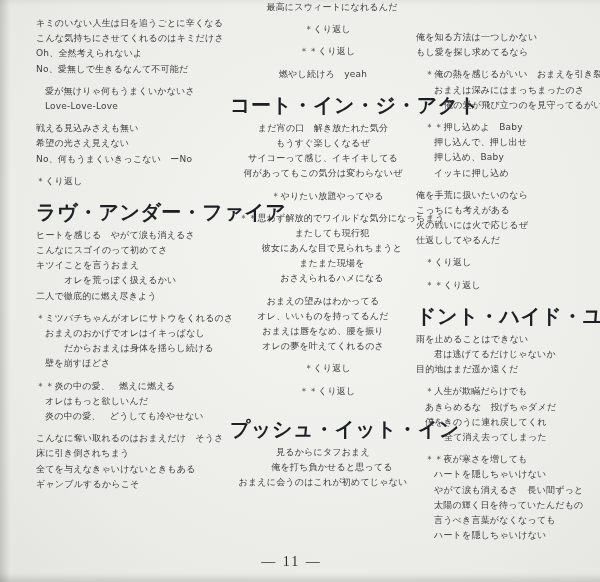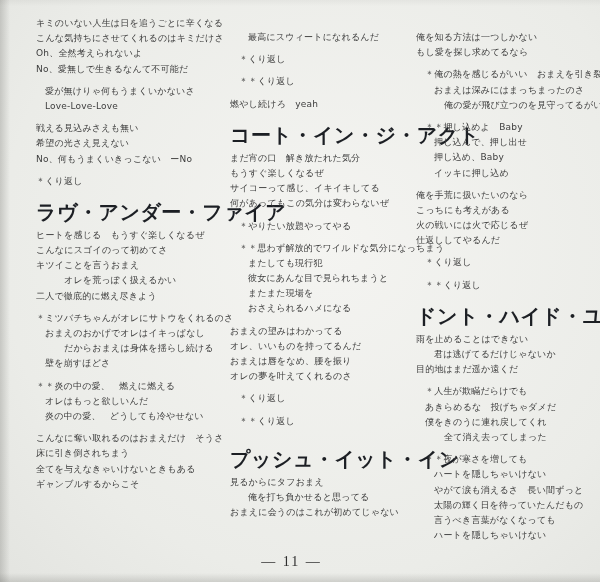--- a/index.html
+++ b/index.html
@@ -13,21 +13,21 @@
       radial-gradient(ellipse at 55% 42%, #f4f4f1 0%, #ebece8 70%, #e3e4e0 100%);
     color:#3d3d3d;
     position:relative;
   }
   .columns{
     position:absolute;left:36px;top:0;right:4px;
     display:flex;align-items:flex-start;
   }
   .col{flex:0 0 auto;}
   .col1{width:194px;padding-top:16px;}
-  .col2{width:186px;padding-top:30px;}
+  .col2{width:186px;text-align:center;}
   .col3{width:178px;padding-top:30px;}
   .line{
     font-size:9px;line-height:15.2px;height:15.2px;
     letter-spacing:0.2px;white-space:nowrap;color:#3d3d3d;
   }
   .gap{height:7px;}
   .ind0{padding-left:0;}
   .ind1{padding-left:9px;}
   .ind2{padding-left:18px;}
   .ind3{padding-left:28px;}
@@ -56,21 +56,21 @@
       <div class="line ind1">愛が無けりゃ何もうまくいかないさ</div>
       <div class="line ind1">Love-Love-Love</div>
       <div class="gap"></div>
       <div class="line ind0">戦える見込みさえも無い</div>
       <div class="line ind0">希望の光さえ見えない</div>
       <div class="line ind0">No、何もうまくいきっこない　ーNo</div>
       <div class="gap"></div>
       <div class="line ind0">＊くり返し</div>
       <div class="gap"></div>
       <div class="song-title">ラヴ・アンダー・ファイア</div>
-      <div class="line ind0">ヒートを感じる　もうすぐ楽しくなるぜ</div>
+      <div class="line ind0">ヒートを感じる　やがて涙も消えるさ</div>
       <div class="line ind0">こんなにスゴイのって初めてさ</div>
       <div class="line ind0">キツイことを言うおまえ</div>
       <div class="line ind3">オレを荒っぽく扱えるかい</div>
       <div class="line ind0">二人で徹底的に燃え尽きよう</div>
       <div class="gap"></div>
       <div class="line ind0">＊ミツバチちゃんがオレにサトウをくれるのさ</div>
       <div class="line ind1">おまえのおかげでオレはイキっぱなし</div>
       <div class="line ind3">だからおまえは身体を揺らし続ける</div>
       <div class="line ind1">壁を崩すほどさ</div>
       <div class="gap"></div>

